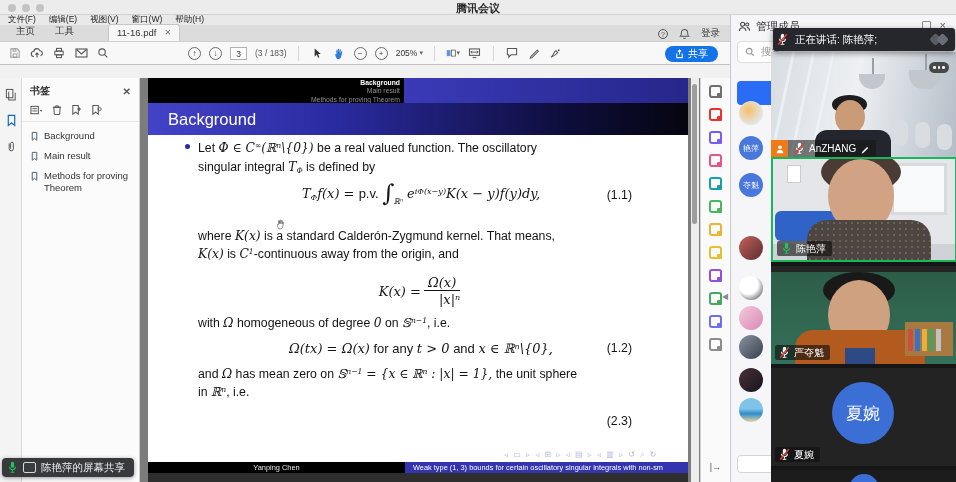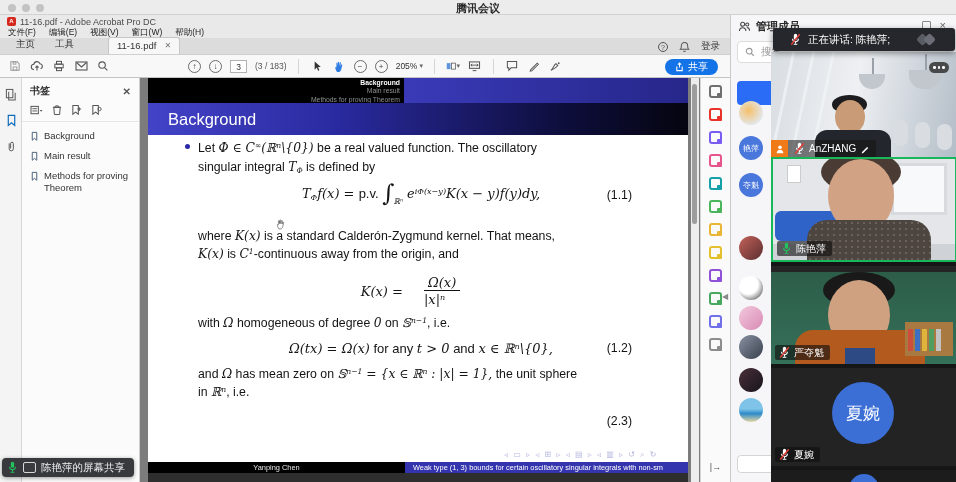--- a/index.html
+++ b/index.html
@@ -65,38 +65,38 @@
 .s-title-bar{position:absolute;left:0;top:25px;width:540px;height:32px;background:linear-gradient(90deg,#4343c8 0%,#2a2aa0 35%,#0d0d3a 78%,#050510 100%);color:#fff;font-size:16.5px;line-height:32px;padding-left:20px}
 .sl{position:absolute;left:50px;right:44px;line-height:1.35}
 .bullet{position:absolute;left:37px;top:66px;width:5px;height:5px;border-radius:50%;background:#2a2aa8}
 .eq{position:absolute;left:50px;right:44px;display:flex;justify-content:center;align-items:center;font-size:13px}
 .eqtag{position:absolute;right:12px;top:50%;transform:translateY(-50%);font-size:12.3px}
 .m{font-family:"DejaVu Serif",serif;font-style:italic}
 .sup{font-size:0.62em;vertical-align:0.5em}
 .sub{font-size:0.62em;vertical-align:-0.25em}
 .int{font-family:"DejaVu Serif",serif;font-size:1.8em;line-height:0.8;vertical-align:-0.12em}
 .isub{font-size:0.6em;vertical-align:-0.7em;margin-right:4px;margin-left:-1px}
-.frac{display:inline-flex;flex-direction:column;align-items:flex-start;margin:0 21px;vertical-align:middle}
+.frac{display:inline-flex;flex-direction:column;align-items:flex-end;margin:0 3px;vertical-align:middle}
 .frac .num{padding:0 4px;border-bottom:1px solid #111;text-align:center}
 .frac .den{padding-top:1px}
 .nav-row{position:absolute;right:30px;top:372px;font-size:8px;color:#b6b6de;letter-spacing:1.5px}
 .s-footer{position:absolute;left:0;bottom:0;width:540px;height:11px;display:flex;font-size:7.4px}
 .f-left{width:257px;background:#000;color:#e8e8e8;text-align:center;line-height:11px}
 .f-right{flex:1;background:#3434ae;color:#fff;padding-left:8px;line-height:11px;white-space:nowrap;overflow:hidden}
 .cursor-hand{position:absolute;left:128px;top:140px}
 
 
 .toolspanel{position:absolute;left:700px;top:0;width:30px;height:404px;background:#fafafa;border-left:1px solid #d6d6d6;display:flex;flex-direction:column;align-items:center;padding-top:7px;gap:10px}
 .tp-box{width:13px;height:13px;border:2px solid;border-radius:3px;position:relative}
 .tp-box i{position:absolute;right:-2px;bottom:-2px;width:5px;height:5px;border-radius:1px;background:inherit;display:block}
 .tp-expand{margin-top:auto;margin-bottom:10px;color:#555;font-size:9px}
 
 
 .meeting{position:absolute;left:730px;top:15px;width:226px;height:467px;background:#f6f6f8;border-left:1px solid #c9c9c9}
-.m-head{position:absolute;top:4px;left:7px;display:flex;gap:5px;align-items:center;font-size:11px;font-weight:bold;color:#2b2b2b}
+.m-head{position:absolute;top:4px;left:7px;display:flex;gap:5px;align-items:center;font-size:11px;font-weight:normal;color:#2b2b2b}
 .m-head-icons{position:absolute;top:6px;right:10px;display:flex;gap:9px;align-items:center;color:#666}
 .mh-box{width:9px;height:9px;border:1px solid #888;border-radius:1px}
 .mh-x{font-size:11px;line-height:9px}
 .m-search{position:absolute;top:26px;left:6px;width:210px;height:22px;background:#fff;border:1px solid #dcdcdc;border-radius:4px;display:flex;align-items:center;gap:6px;padding:0 7px;color:#9a9a9a;font-size:10.5px}
 .m-bluebtn{position:absolute;top:66px;left:6px;width:210px;height:24px;background:#2a6cf6;border-radius:4px}
 .p-row{position:absolute;left:8px;display:flex;gap:9px;align-items:center}
 .p-av{width:24px;height:24px;border-radius:50%;flex:none}
 .av-blue{background:#4a77dc;color:#fff;font-size:8px;display:flex;align-items:center;justify-content:center}
 .av-photo-cat{background:radial-gradient(circle at 40% 40%,#f5c06a,#e2e8ee 75%)}
 .av-photo-anime{background:linear-gradient(135deg,#c4615a,#5a2e2e)}
@@ -143,21 +143,21 @@
 .shelf{position:absolute;right:4px;bottom:8px;width:48px;height:34px;background:#a87a42;display:flex;align-items:flex-end;gap:2px;padding:0 3px 5px}
 .shelf i{display:block;width:5px;height:22px}
 .hair3{position:absolute;left:52px;top:6px;width:72px;height:36px;border-radius:50%;background:#191919}
 .head3{position:absolute;left:57px;top:14px;width:62px;height:70px;border-radius:50%;background:#cfa181}
 .body3{position:absolute;left:24px;bottom:-8px;width:130px;height:42px;border-radius:18px 18px 0 0;background:#b35a1e}
 .collar3{position:absolute;left:74px;bottom:0;width:30px;height:16px;background:#2e4a84}
 
 .av-big{position:absolute;left:61px;top:14px;width:62px;height:62px;border-radius:50%;background:#3b6fd6;color:#fff;font-size:17px;display:flex;align-items:center;justify-content:center}
 .av-sliver{position:absolute;left:78px;top:4px;width:30px;height:30px;border-radius:50%;background:#3b6fd6}
 
-.toast{position:absolute;left:42px;top:13px;width:182px;height:23px;background:#26272c;border-radius:3px;display:flex;align-items:center;gap:7px;padding:0 17px;color:#fff;font-size:10.5px;box-shadow:0 2px 6px rgba(0,0,0,.45);z-index:6;white-space:nowrap}
+.toast{position:absolute;left:42px;top:13px;width:182px;height:23px;background:#26272c;border-radius:3px;display:flex;align-items:center;gap:7px;padding:0 4px;color:#fff;font-size:10.5px;box-shadow:0 2px 6px rgba(0,0,0,.45);z-index:6;white-space:nowrap}
 .logo{margin-left:auto;position:relative;width:22px;height:14px;flex:none}
 .logo i{position:absolute;width:9px;height:9px;background:#595c63;border-radius:2px;transform:rotate(45deg);display:block}
 .logo i:first-child{left:2px;top:2px}
 .logo i:last-child{left:9px;top:2px;background:#6a6d75}
 
 .share-pill{position:absolute;left:2px;top:458px;height:19px;background:rgba(40,42,46,.93);border-radius:4px;display:flex;align-items:center;gap:5px;padding:0 9px 0 5px;color:#efefef;font-size:10.5px;z-index:30;box-shadow:0 1px 4px rgba(0,0,0,.4)}
 .screen-ico{width:13px;height:11px;border:1.5px solid #d8d8d8;border-radius:2px;background:#3a3c40}
 .collapse{position:absolute;left:722px;top:292px;color:#888;font-size:8px;z-index:8}
 </style>
 </head>
@@ -181,24 +181,20 @@
 <div class="sysbar">
   <span class="lights">
       <i></i>
       <i></i>
       <i></i>
     </span>
   <div class="sys-title">腾讯会议</div>
 </div>
 
 <div class="acrobat">
-  <div class="win-row">
-    <span class="pdf-badge">A</span>
-    <span class="win-title">11-16.pdf - Adobe Acrobat Pro DC</span>
-  </div>
   <div class="menubar">
       <span>文件(F)</span>
       <span>编辑(E)</span>
       <span>视图(V)</span>
       <span>窗口(W)</span>
       <span>帮助(H)</span>
     </div>
   <div class="tabbar">
     <span class="tab">主页</span>
     <span class="tab">工具</span>

